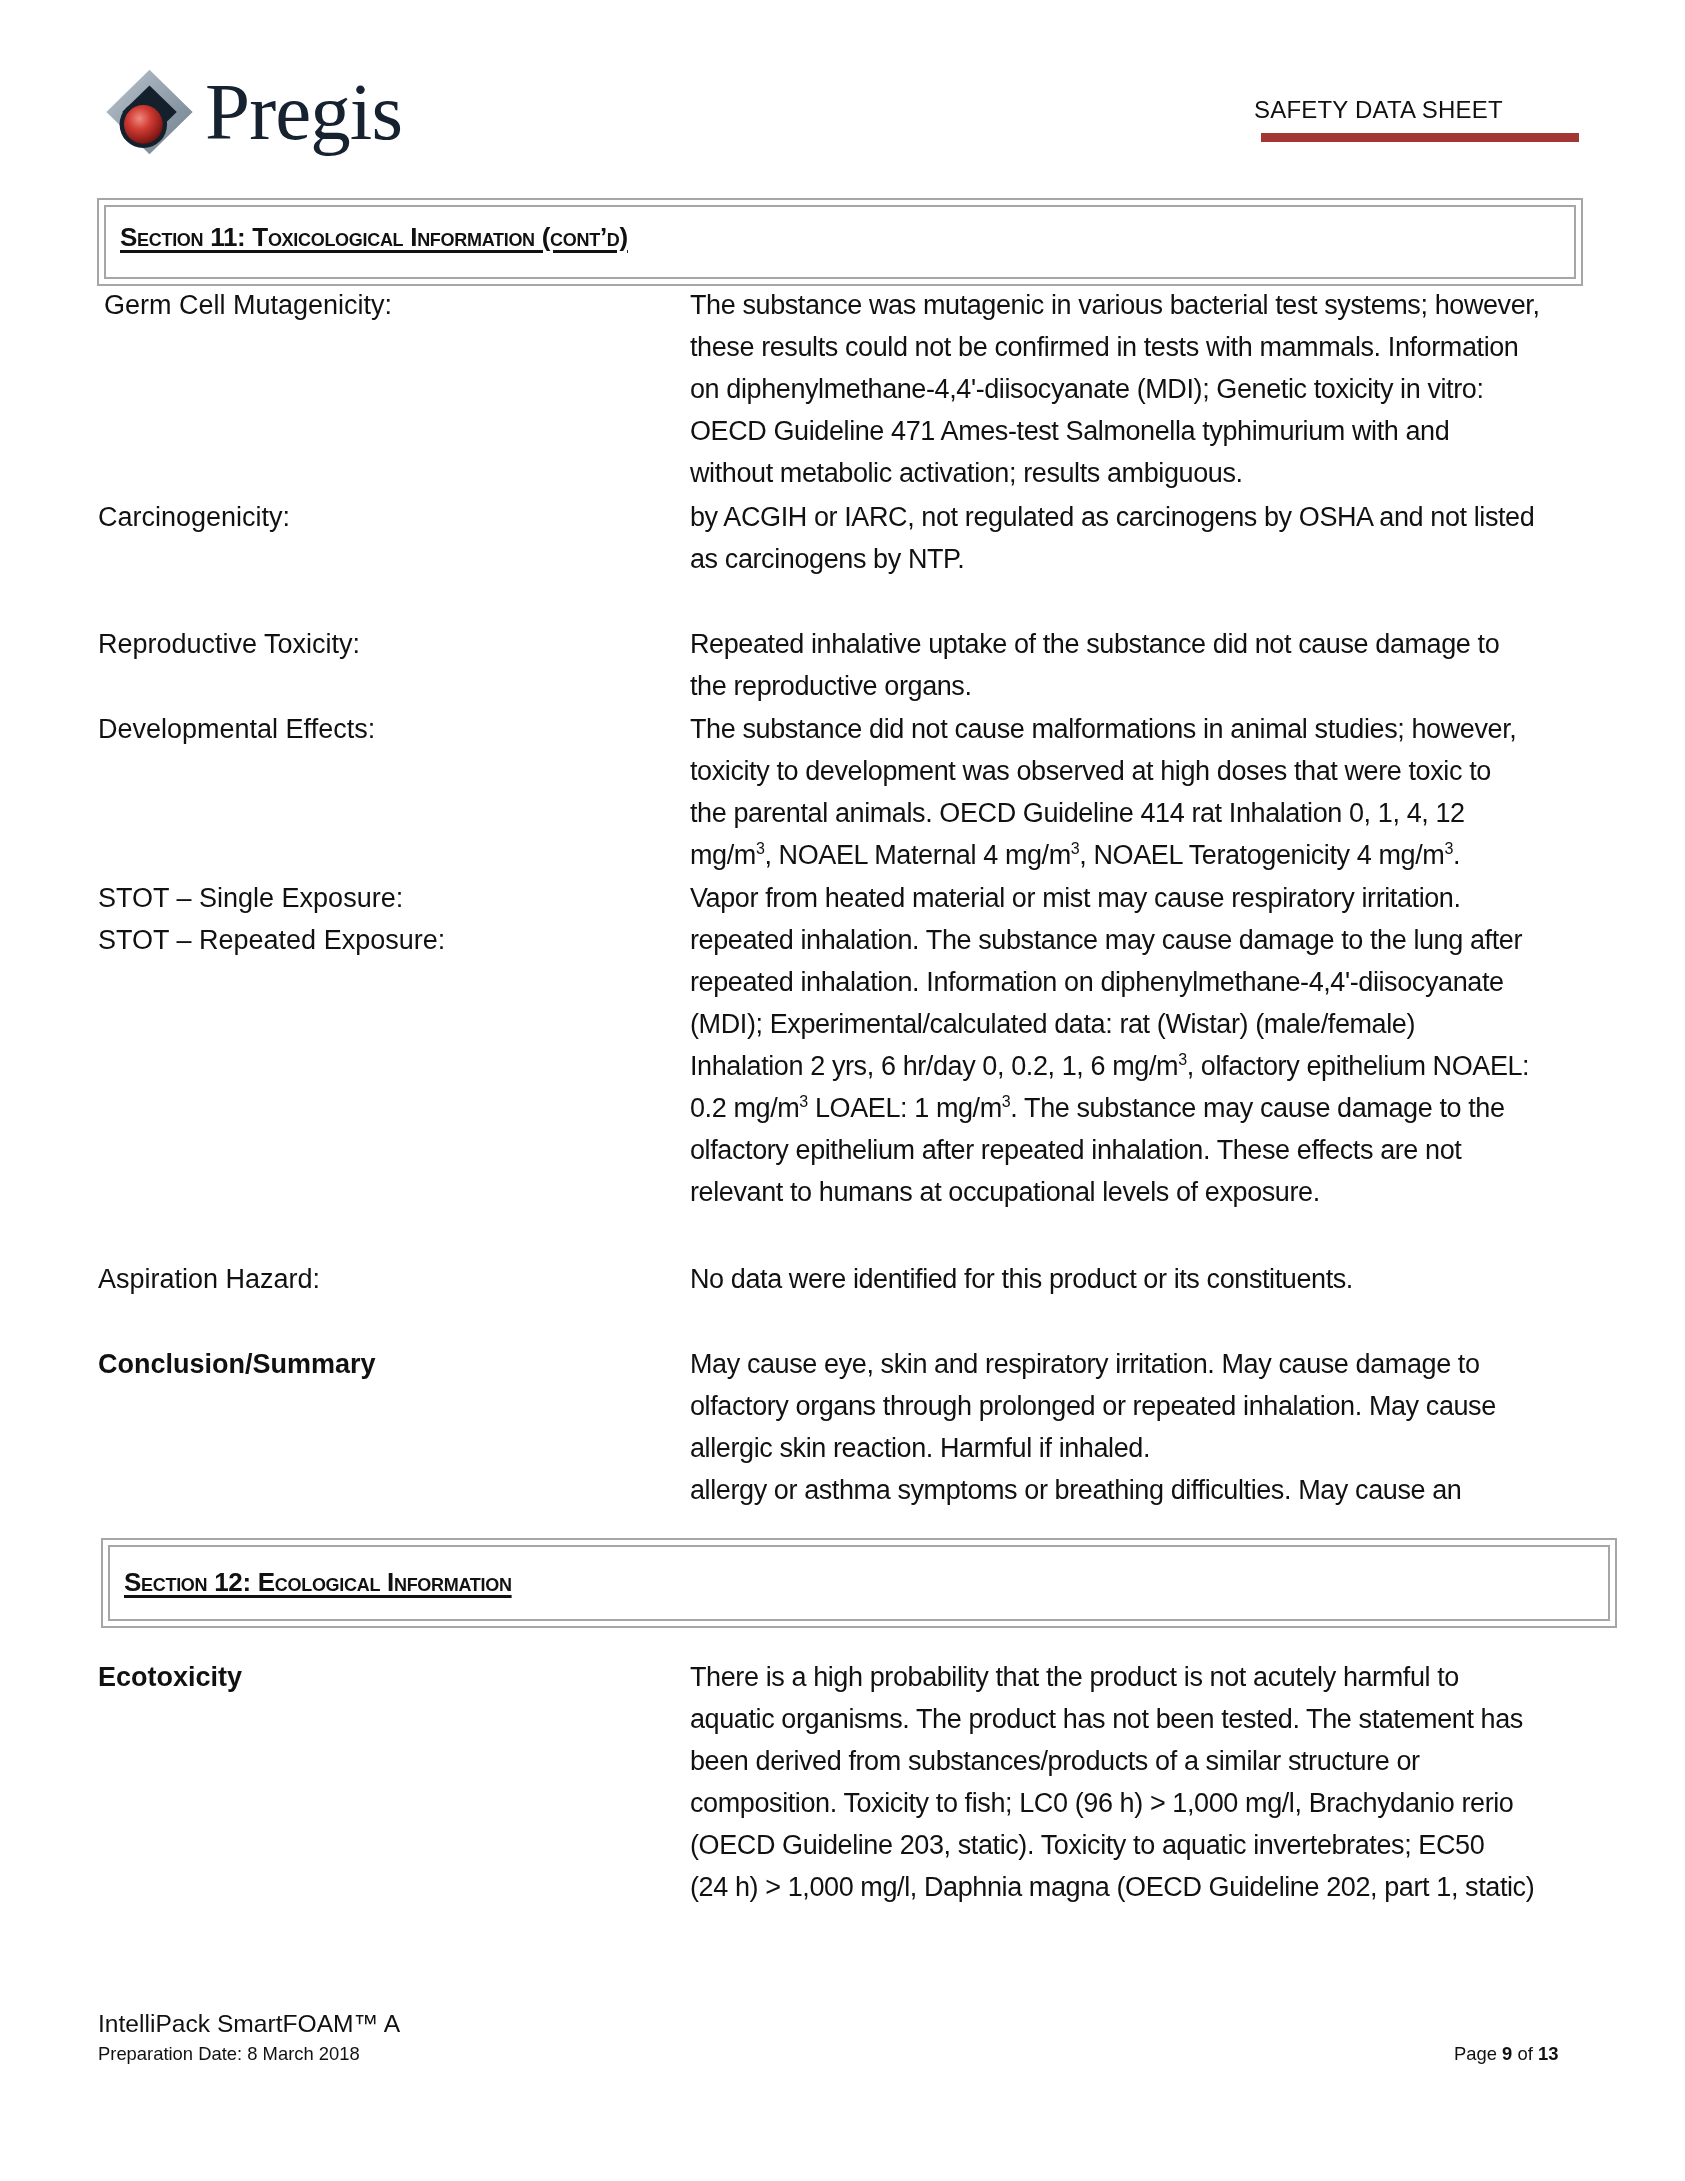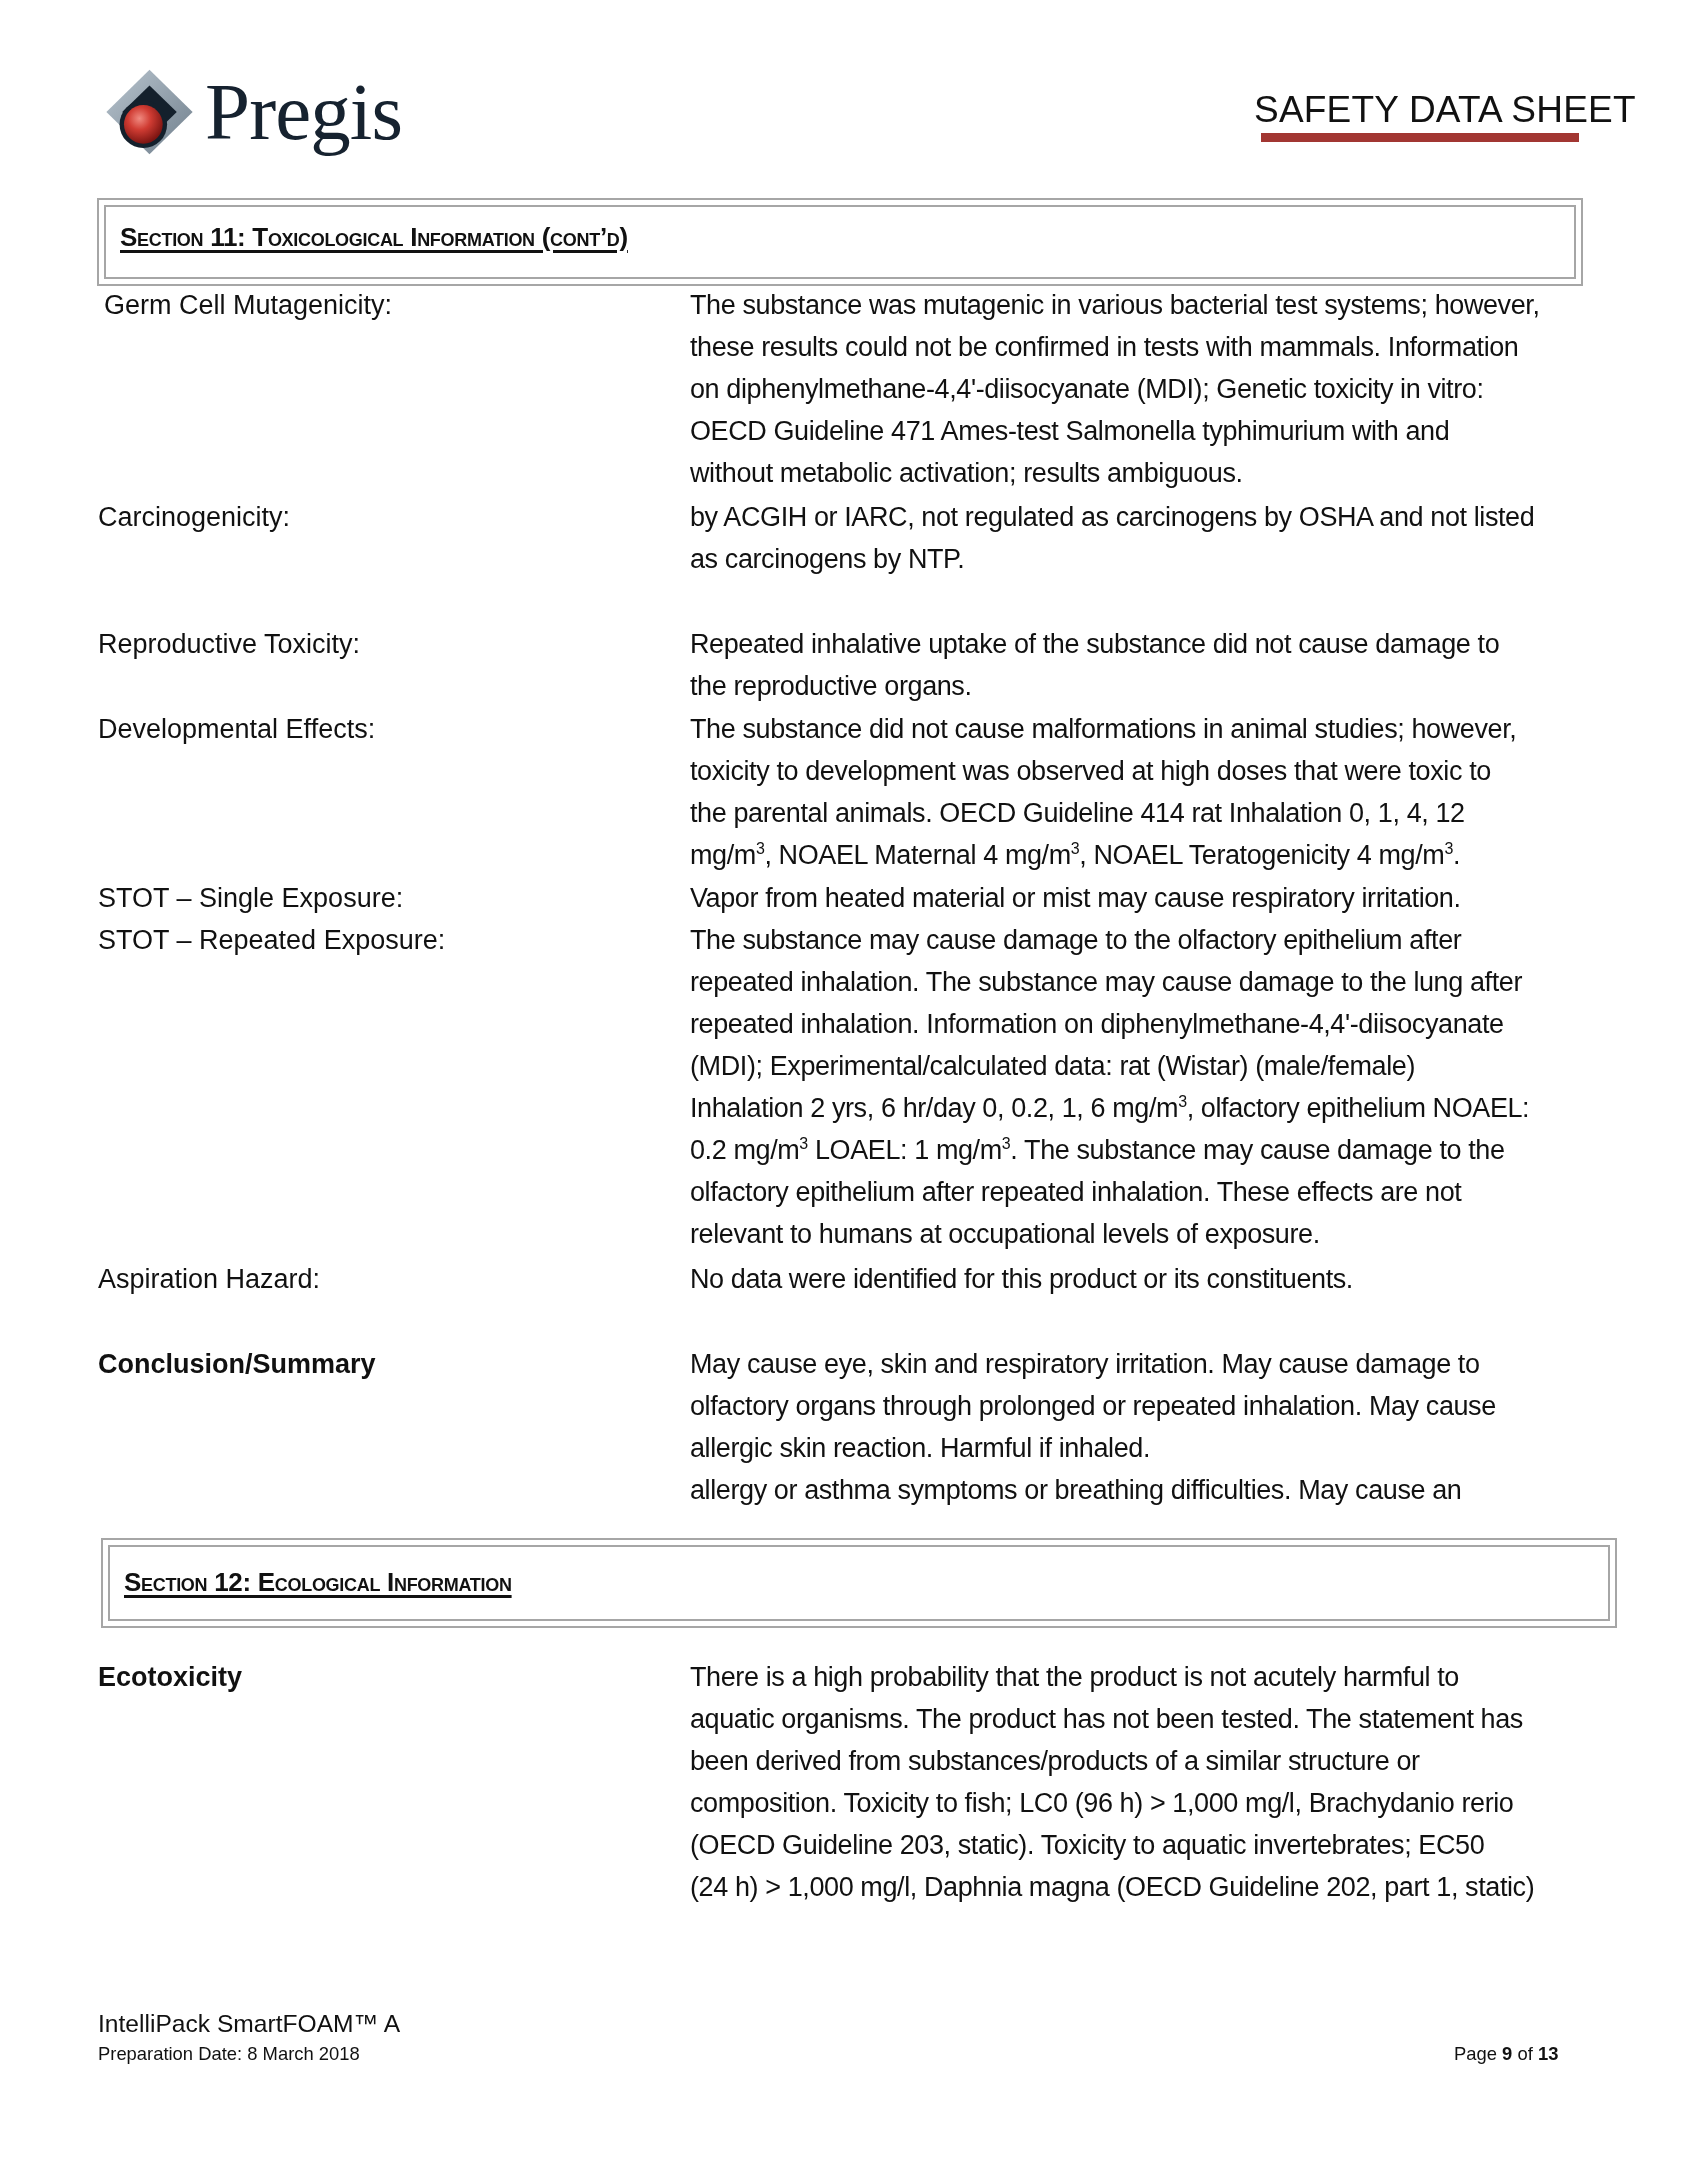--- a/index.html
+++ b/index.html
@@ -9,21 +9,21 @@
   }
   .logo { position: absolute; left: 101px; top: 68px; width: 316px; height: 88px; }
   .logo-mark { position: absolute; left: 0; top: 0; width: 97px; height: 88px; }
   .logo-text {
     position: absolute; left: 104px; top: 0px;
     font-family: "Liberation Serif", "DejaVu Serif", serif;
     font-size: 81px; color: #16222f; letter-spacing: -0.9px; line-height: 88px; text-align: center;
   }
   .sds-title {
     position: absolute; left: 1254px; top: 90px; width: 314px;
-    font-size: 37px; line-height: 39px; color: #111; letter-spacing: 0.2px;
+    font-size: 24px; line-height: 39px; color: #111; letter-spacing: 0.2px;
     white-space: nowrap;
   }
   .sds-underline { position: absolute; left: 1261px; top: 133px; width: 318px; height: 8.8px; background: #a23632; }
 
   .section-box {
     position: absolute; border: 2.6px solid #a6a6a6; box-sizing: border-box; background: #fff;
   }
   .section-box .inner {
     position: absolute; left: 5.3px; top: 5.3px; right: 5.3px; bottom: 5.3px;
     border: 2.6px solid #a6a6a6;
@@ -126,21 +126,20 @@
 <div class="row" style="top:877px">
   <div class="label">STOT – Single Exposure:</div>
   <div class="value">
     <span class="ln">Vapor from heated material or mist may cause respiratory irritation.</span>
   </div>
 </div>
 
 <div class="row" style="top:919px">
   <div class="label">STOT – Repeated Exposure:</div>
   <div class="value">
-    <span class="ln">The substance may cause damage to the olfactory epithelium after</span>
     <span class="ln">repeated inhalation. The substance may cause damage to the lung after</span>
     <span class="ln">repeated inhalation. Information on diphenylmethane-4,4'-diisocyanate</span>
     <span class="ln">(MDI); Experimental/calculated data: rat (Wistar) (male/female)</span>
     <span class="ln"><span>Inhalation 2 yrs, 6 hr/day 0, 0.2, 1, 6 mg/m</span><sup>3</sup><span>, olfactory epithelium NOAEL:</span></span>
     <span class="ln"><span>0.2 mg/m</span><sup>3</sup><span> LOAEL: 1 mg/m</span><sup>3</sup><span>. The substance may cause damage to the</span></span>
     <span class="ln">olfactory epithelium after repeated inhalation. These effects are not</span>
     <span class="ln">relevant to humans at occupational levels of exposure.</span>
   </div>
 </div>
 

